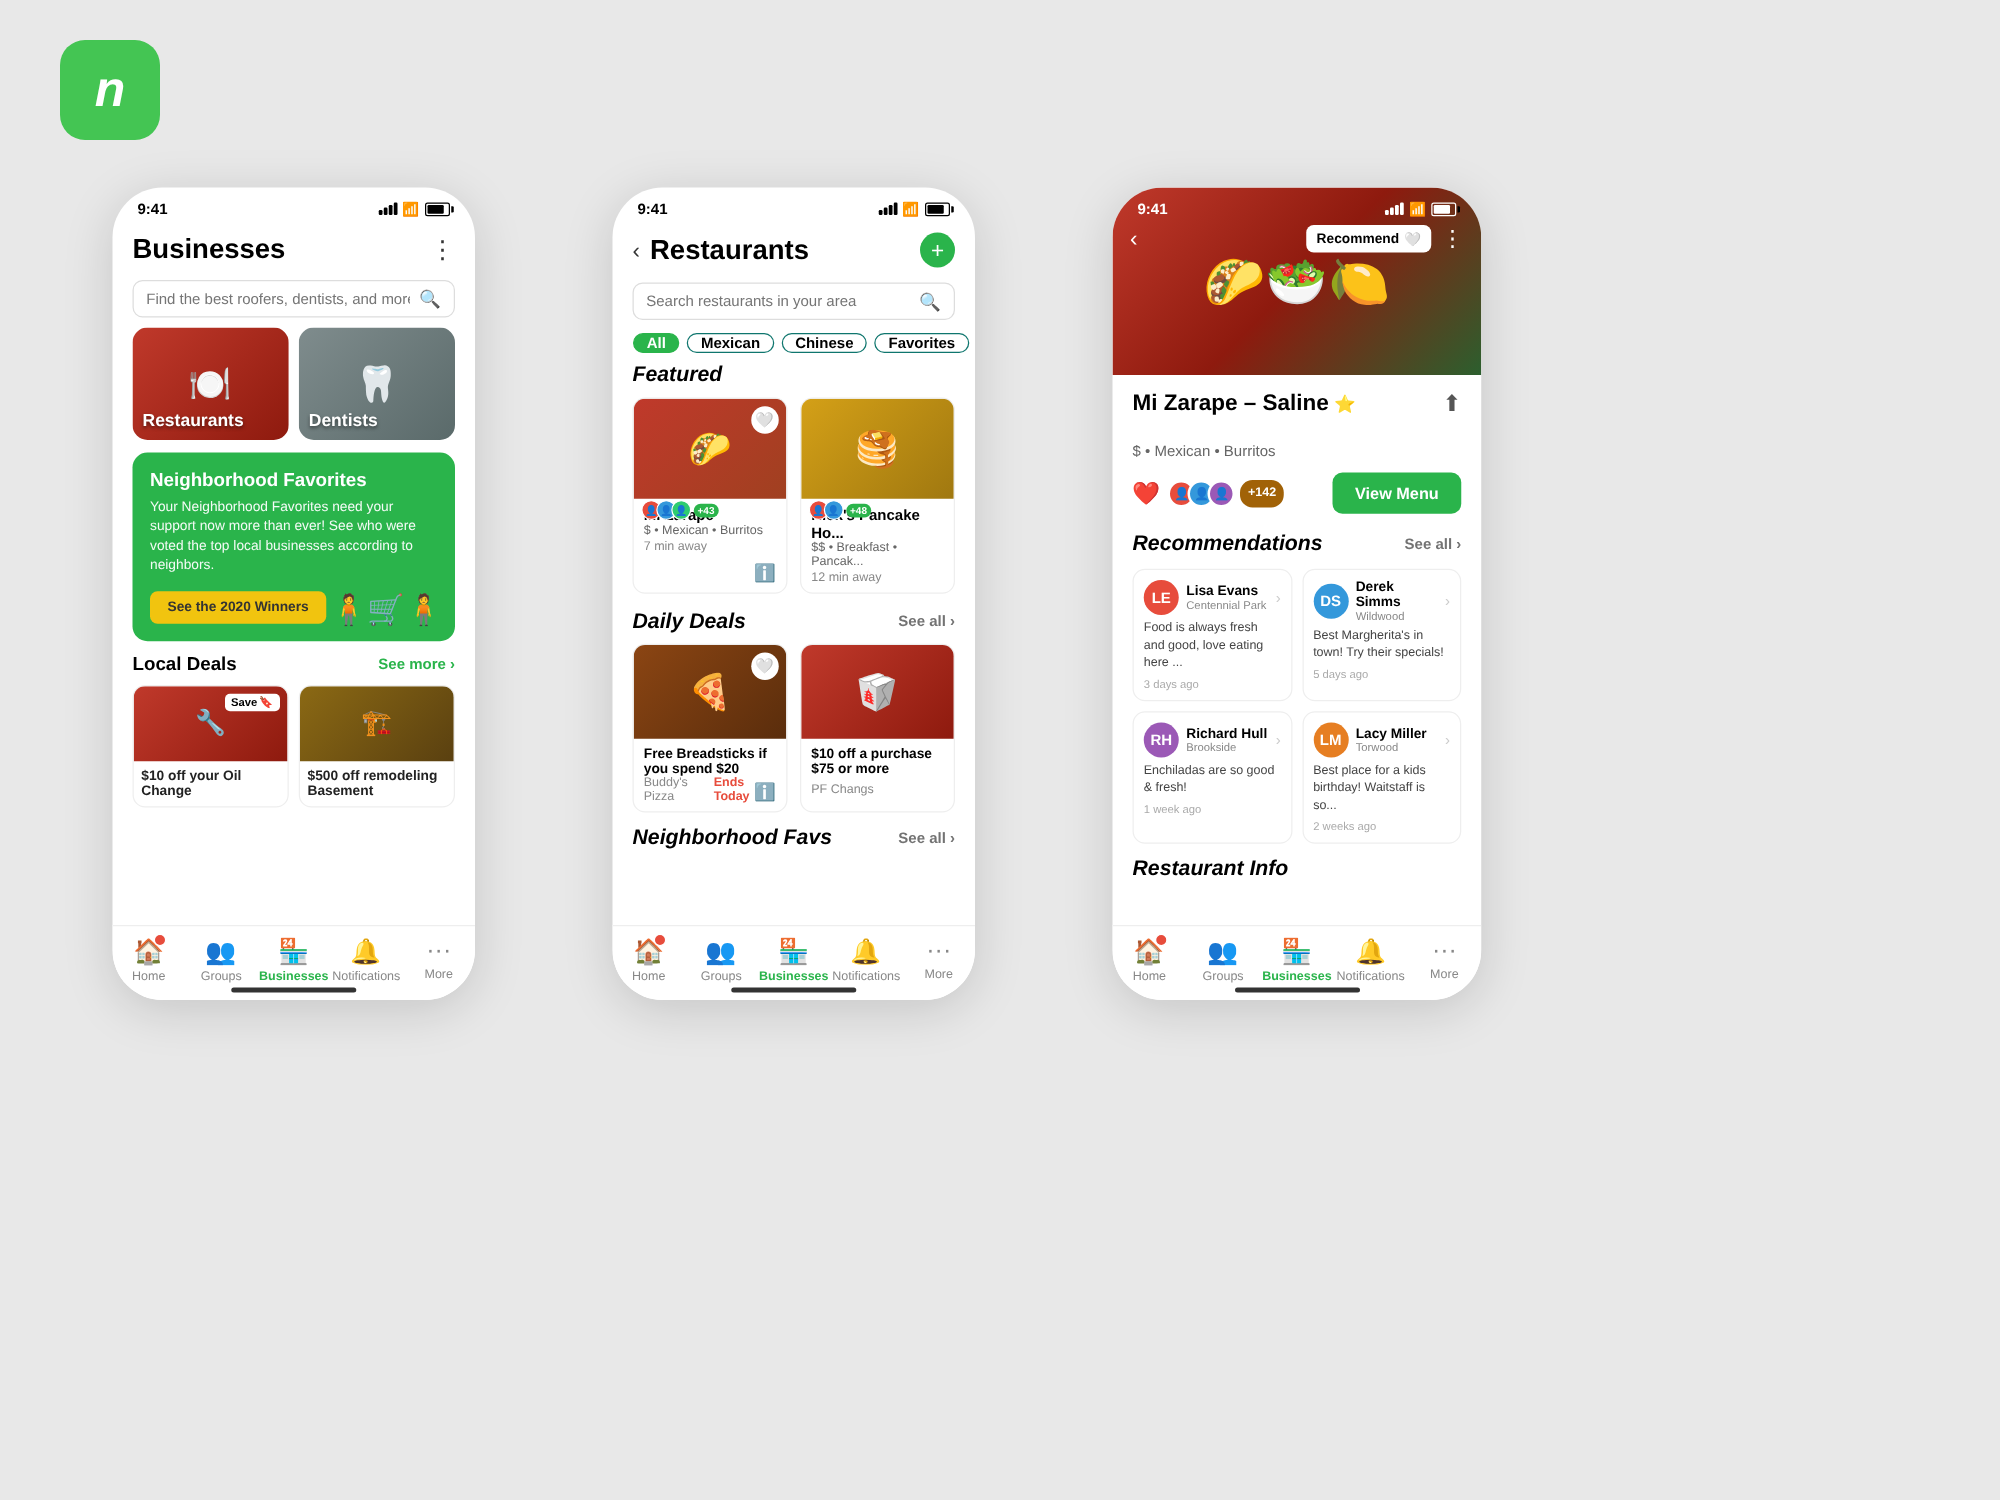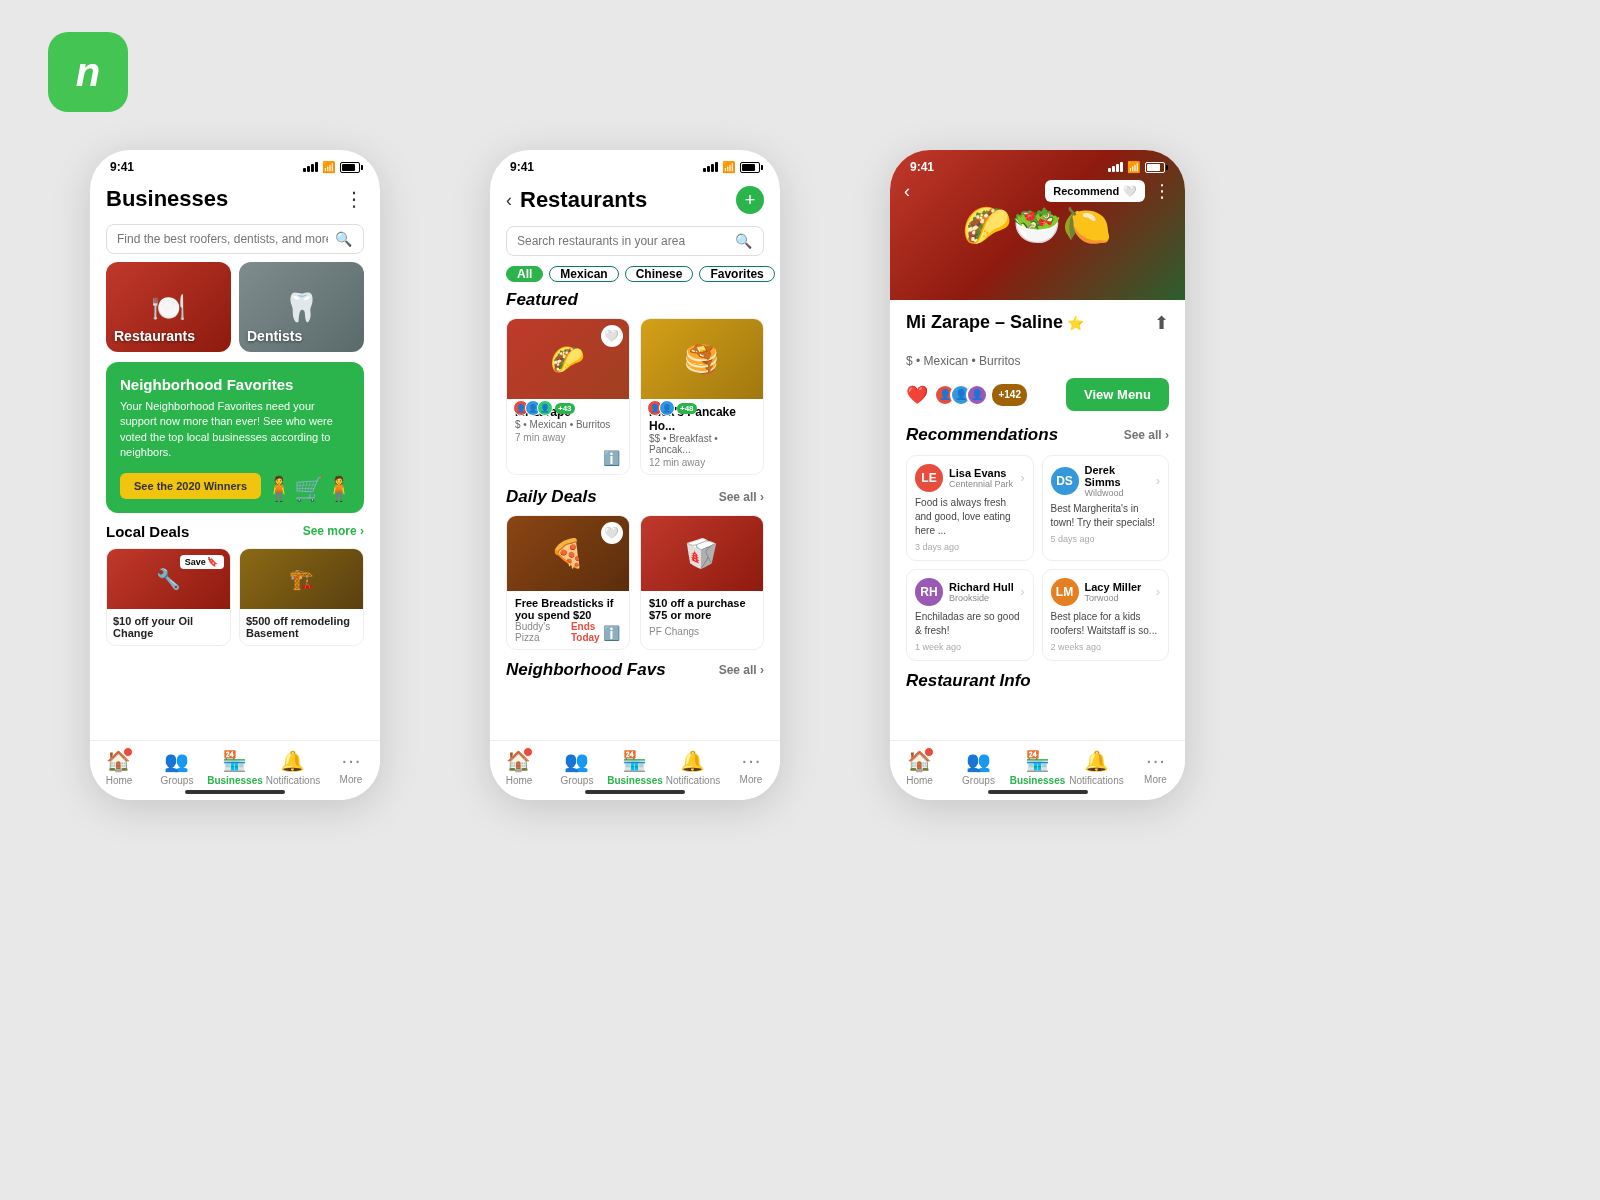--- a/index.html
+++ b/index.html
@@ -888,21 +888,21 @@
 
         <div class="rec-card">
           <div class="rec-card-header">
             <div class="rec-avatar" style="background:#e67e22;">LM</div>
             <div class="rec-user-info">
               <div class="rec-user-name">Lacy Miller</div>
               <div class="rec-user-loc">Torwood</div>
             </div>
             <span class="rec-chevron">›</span>
           </div>
-          <div class="rec-text">Best place for a kids roofers! Waitstaff is so...</div>
+          <div class="rec-text">Best place for a kids birthday! Waitstaff is so...</div>
           <div class="rec-time">2 weeks ago</div>
         </div>
       </div>
     </div>
 
     <div class="ri-section" style="padding:0;">
       <span class="ri-title">Restaurant Info</span>
     </div>
   </div>
 

